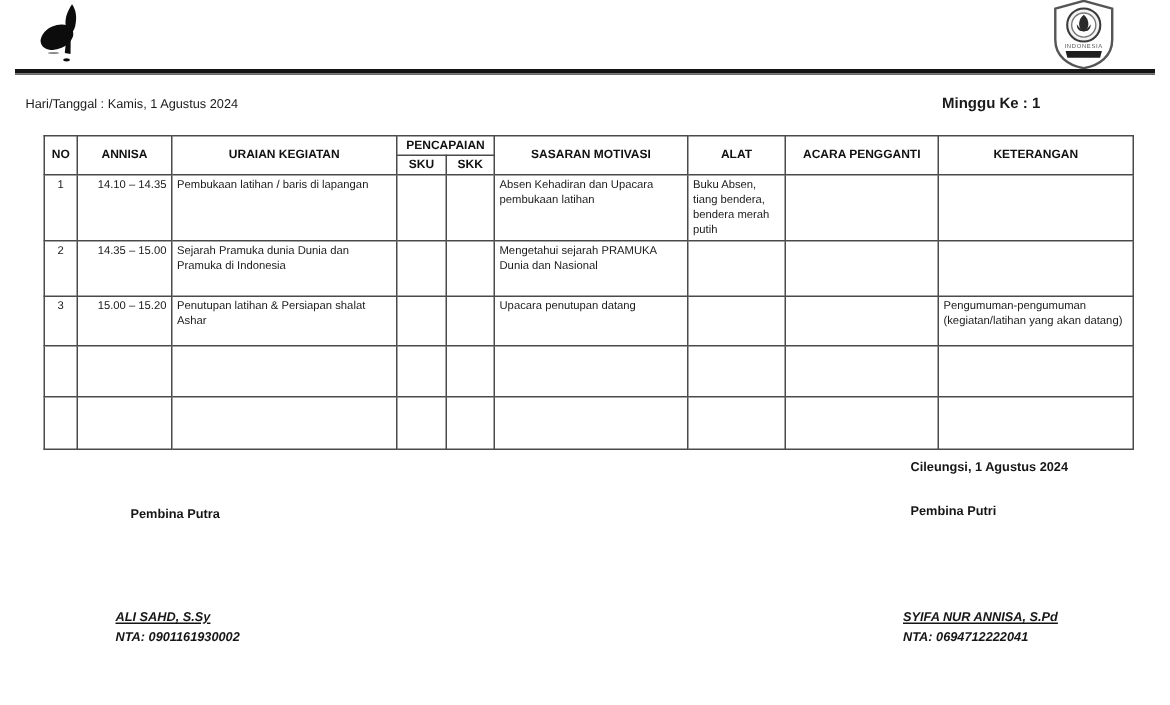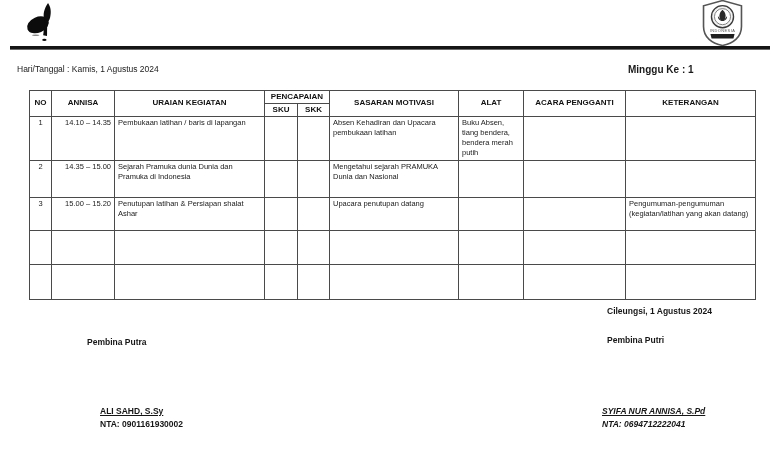--- a/index.html
+++ b/index.html
@@ -48,21 +48,21 @@
   tr.r1 { height: 37px; }
   tr.r2 { height: 33px; }
   tr.r3 { height: 34px; }
   tr.r4 { height: 35px; }
   
   .sig { position: absolute; font-size: 8.5px; font-weight: bold; color: #161616; }
   .sig-place   { top: 306px; left: 607px; }
   .sig-putri   { top: 321px; left: 607px; margin-top: 14px; }
   .sig-putra   { top: 321px; left: 87px; margin-top: 16px; }
   .sig-name { text-decoration: underline; }
-  .sig-block-left  { top: 405px; left: 100px; }
+  .sig-block-left  { top: 405px; left: 77px; font-style: italic; }
   .sig-block-right { top: 405px; left: 602px; font-style: italic; }
   .sig-block-left div, .sig-block-right div { line-height: 13px; }
 </style>
 </head>
 <body>
 
 <div class="doc-header">
 
   <svg class="logo-left" viewBox="0 0 40 46" aria-hidden="true">
 

